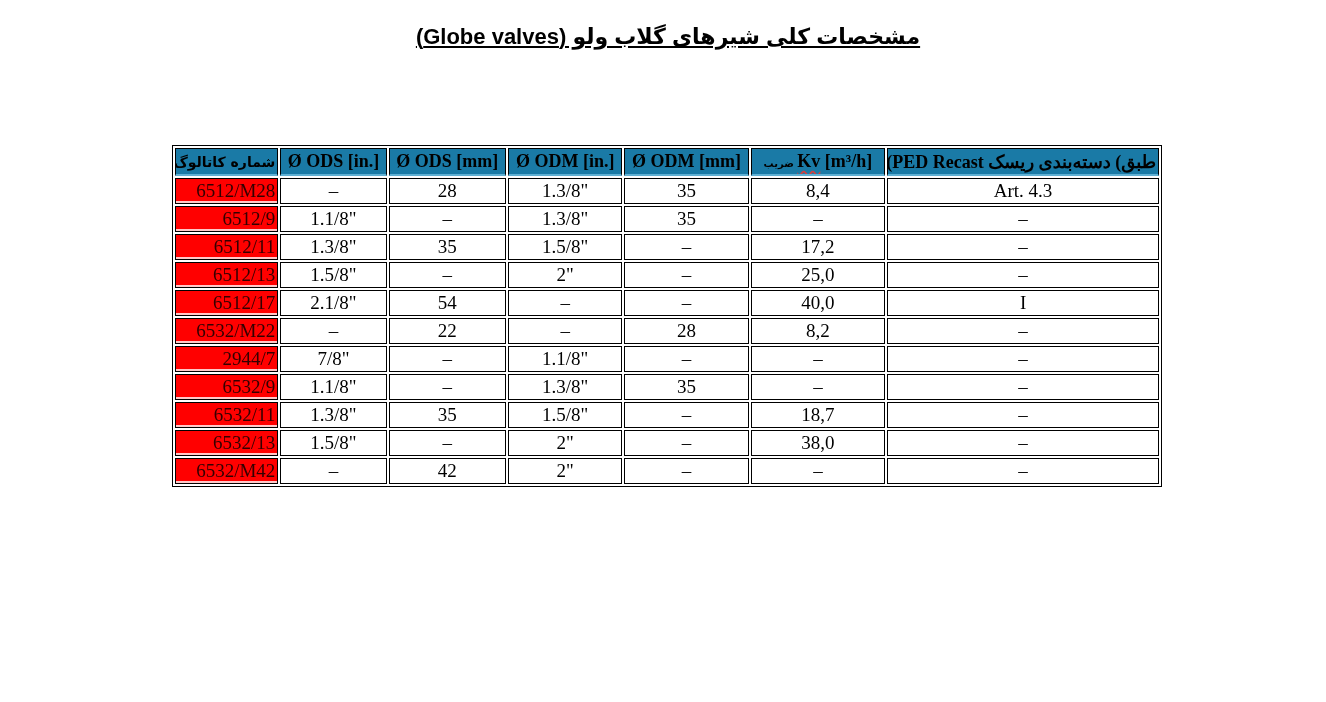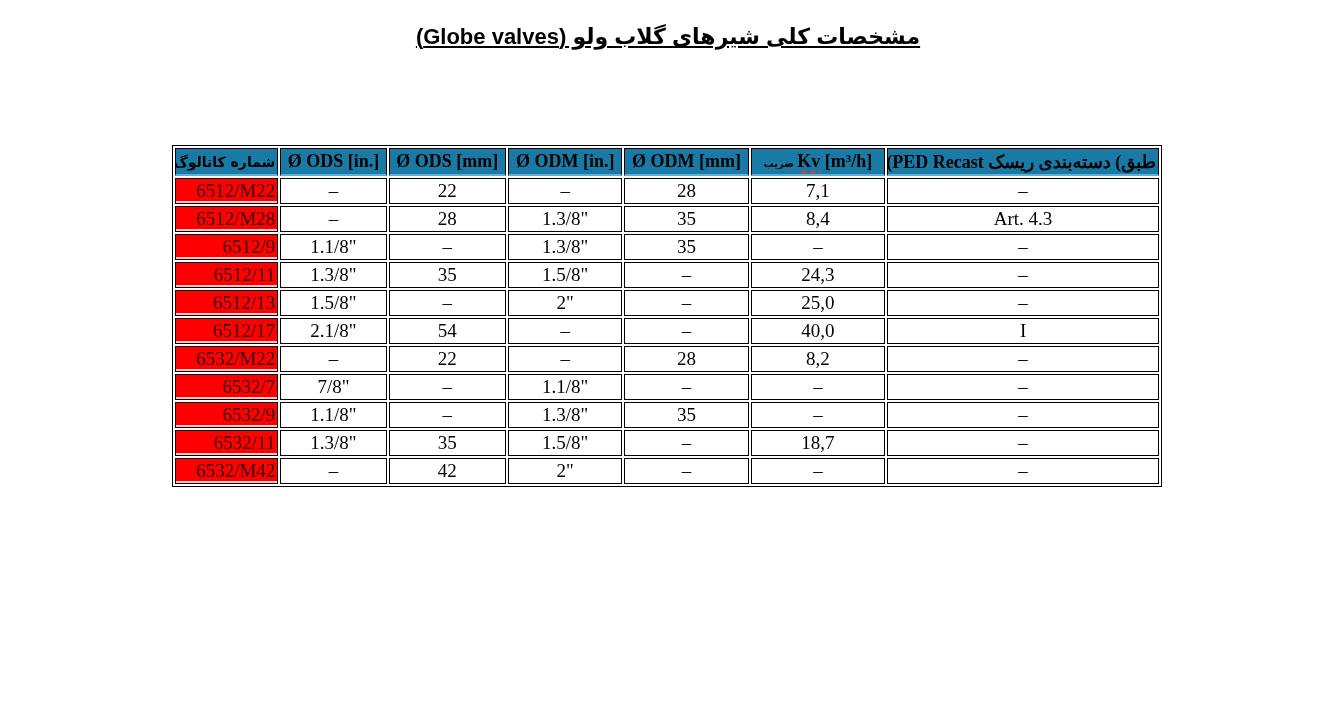--- a/index.html
+++ b/index.html
@@ -93,29 +93,20 @@
       <th>Ø ODS [in.]</th>
       <th>Ø ODS [mm]</th>
       <th>Ø ODM [in.]</th>
       <th>Ø ODM [mm]</th>
       <th><span style="font-family:'DejaVu Sans',sans-serif;font-size:10px;">ضریب </span><span class="kv">Kv</span><span> [m³/h]</span></th>
       <th style="direction:rtl;"><span>طبق) دسته‌بندی ریسک PED Recast)</span></th>
     </tr>
   </thead>
   <tbody id="rows">
       <tr>
-        <td class="cat">6512/M22</td>
-        <td>–</td>
-        <td>22</td>
-        <td>–</td>
-        <td>28</td>
-        <td>7,1</td>
-        <td>–</td>
-      </tr>
-      <tr>
         <td class="cat">6512/M28</td>
         <td>–</td>
         <td>28</td>
         <td>1.3/8"</td>
         <td>35</td>
         <td>8,4</td>
         <td>Art. 4.3</td>
       </tr>
       <tr>
         <td class="cat">6512/9</td>
@@ -125,21 +116,21 @@
         <td>35</td>
         <td>–</td>
         <td>–</td>
       </tr>
       <tr>
         <td class="cat">6512/11</td>
         <td>1.3/8"</td>
         <td>35</td>
         <td>1.5/8"</td>
         <td>–</td>
-        <td>24,3</td>
+        <td>17,2</td>
         <td>–</td>
       </tr>
       <tr>
         <td class="cat">6512/13</td>
         <td>1.5/8"</td>
         <td>–</td>
         <td>2"</td>
         <td>–</td>
         <td>25,0</td>
         <td>–</td>
@@ -156,21 +147,21 @@
       <tr>
         <td class="cat">6532/M22</td>
         <td>–</td>
         <td>22</td>
         <td>–</td>
         <td>28</td>
         <td>8,2</td>
         <td>–</td>
       </tr>
       <tr>
-        <td class="cat">6532/7</td>
+        <td class="cat">2944/7</td>
         <td>7/8"</td>
         <td>–</td>
         <td>1.1/8"</td>
         <td>–</td>
         <td>–</td>
         <td>–</td>
       </tr>
       <tr>
         <td class="cat">6532/9</td>
         <td>1.1/8"</td>
@@ -180,20 +171,29 @@
         <td>–</td>
         <td>–</td>
       </tr>
       <tr>
         <td class="cat">6532/11</td>
         <td>1.3/8"</td>
         <td>35</td>
         <td>1.5/8"</td>
         <td>–</td>
         <td>18,7</td>
+        <td>–</td>
+      </tr>
+      <tr>
+        <td class="cat">6532/13</td>
+        <td>1.5/8"</td>
+        <td>–</td>
+        <td>2"</td>
+        <td>–</td>
+        <td>38,0</td>
         <td>–</td>
       </tr>
       <tr>
         <td class="cat">6532/M42</td>
         <td>–</td>
         <td>42</td>
         <td>2"</td>
         <td>–</td>
         <td>–</td>
         <td>–</td>

